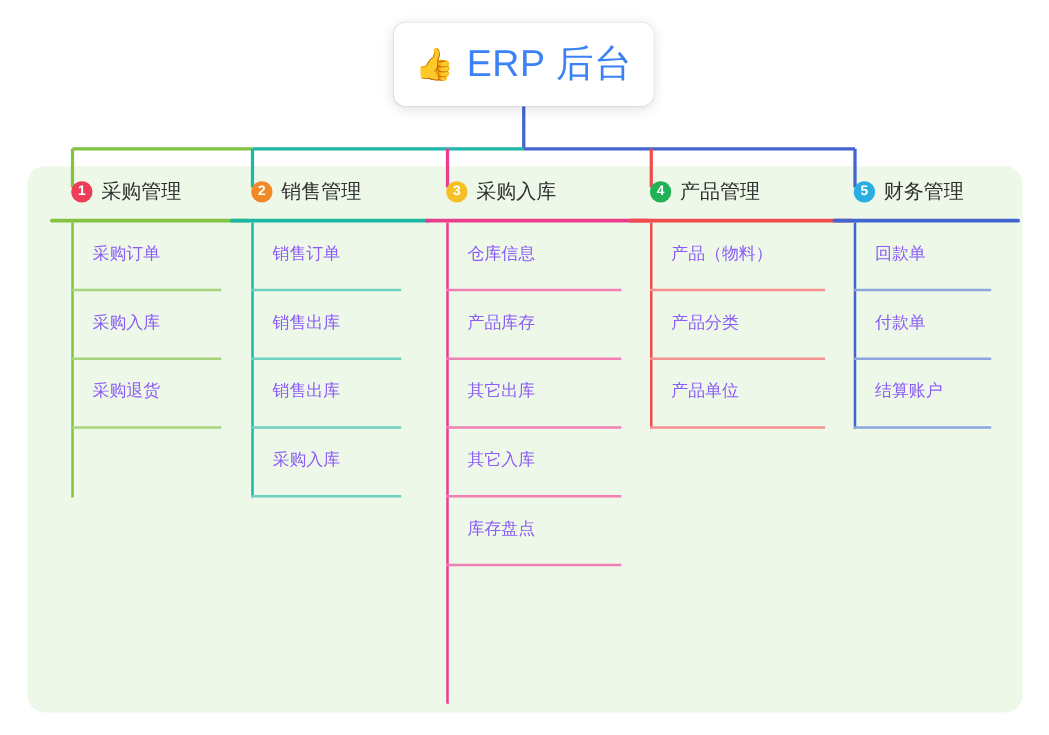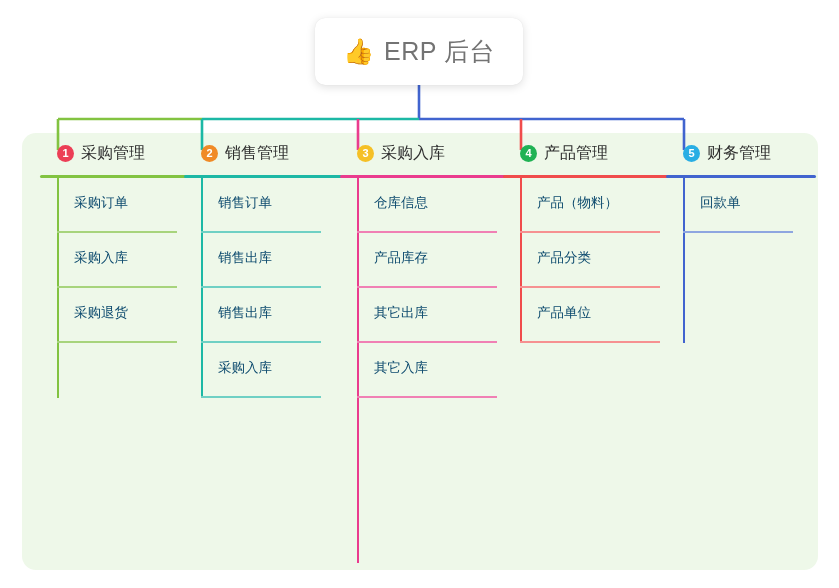--- a/index.html
+++ b/index.html
@@ -39,22 +39,22 @@
     justify-content: center;
     gap: 10px;
     z-index: 6;
   }
   .root-emoji {
     font-size: 25px;
     line-height: 1;
     font-family: "DejaVu Sans", sans-serif;
   }
   .root-title {
-    font-size: 25px;
-    color: #737373;
+    font-size: 30px;
+    color: #3b82f6;
     letter-spacing: 0.5px;
     white-space: nowrap;
   }
 
   
   #connectors {
     position: absolute;
     left: 0;
     top: 0;
     width: 839px;
@@ -131,21 +131,21 @@
   }
   .leaf {
     position: relative;
     height: 55px;
   }
   .leaf-text {
     position: absolute;
     left: 34px;
     top: 16px;
     font-size: 13.5px;
-    color: #0c4a6e;
+    color: #8b5cf6;
     white-space: nowrap;
   }
   .leaf-rule {
     position: absolute;
     left: 17px;
     bottom: 0;
     height: 2px;
   }
 </style>
 </head>
@@ -238,20 +238,24 @@
             <div class="leaf-rule" style="background: rgb(240, 128, 180); width: 140px;"></div>
           </div>
           <div class="leaf">
             <span class="leaf-text">其它出库</span>
             <div class="leaf-rule" style="background: rgb(240, 128, 180); width: 140px;"></div>
           </div>
           <div class="leaf">
             <span class="leaf-text">其它入库</span>
             <div class="leaf-rule" style="background: rgb(240, 128, 180); width: 140px;"></div>
           </div>
+          <div class="leaf">
+            <span class="leaf-text">库存盘点</span>
+            <div class="leaf-rule" style="background: rgb(240, 128, 180); width: 140px;"></div>
+          </div>
         </div>
       </div>
       <div class="column" style="left: 481px; width: 180px;">
         <div class="col-head">
           <span class="badge" style="background: rgb(32, 178, 84);">4</span>
           <span class="col-title">产品管理</span>
         </div>
         <div class="col-rule" style="background: rgb(240, 76, 76); width: 180px;"></div>
         <div class="leaf-area">
           <div class="trunk" style="background: rgb(240, 76, 76); height: 165px;"></div>
@@ -274,17 +278,25 @@
           <span class="badge" style="background: rgb(41, 174, 228);">5</span>
           <span class="col-title">财务管理</span>
         </div>
         <div class="col-rule" style="background: rgb(65, 100, 207); width: 150px;"></div>
         <div class="leaf-area">
           <div class="trunk" style="background: rgb(65, 100, 207); height: 165px;"></div>
           <div class="leaf">
             <span class="leaf-text">回款单</span>
             <div class="leaf-rule" style="background: rgb(142, 166, 224); width: 110px;"></div>
           </div>
+          <div class="leaf">
+            <span class="leaf-text">付款单</span>
+            <div class="leaf-rule" style="background: rgb(142, 166, 224); width: 110px;"></div>
+          </div>
+          <div class="leaf">
+            <span class="leaf-text">结算账户</span>
+            <div class="leaf-rule" style="background: rgb(142, 166, 224); width: 110px;"></div>
+          </div>
         </div>
       </div>
     </div>
 
 </div>
 
 </body></html>

